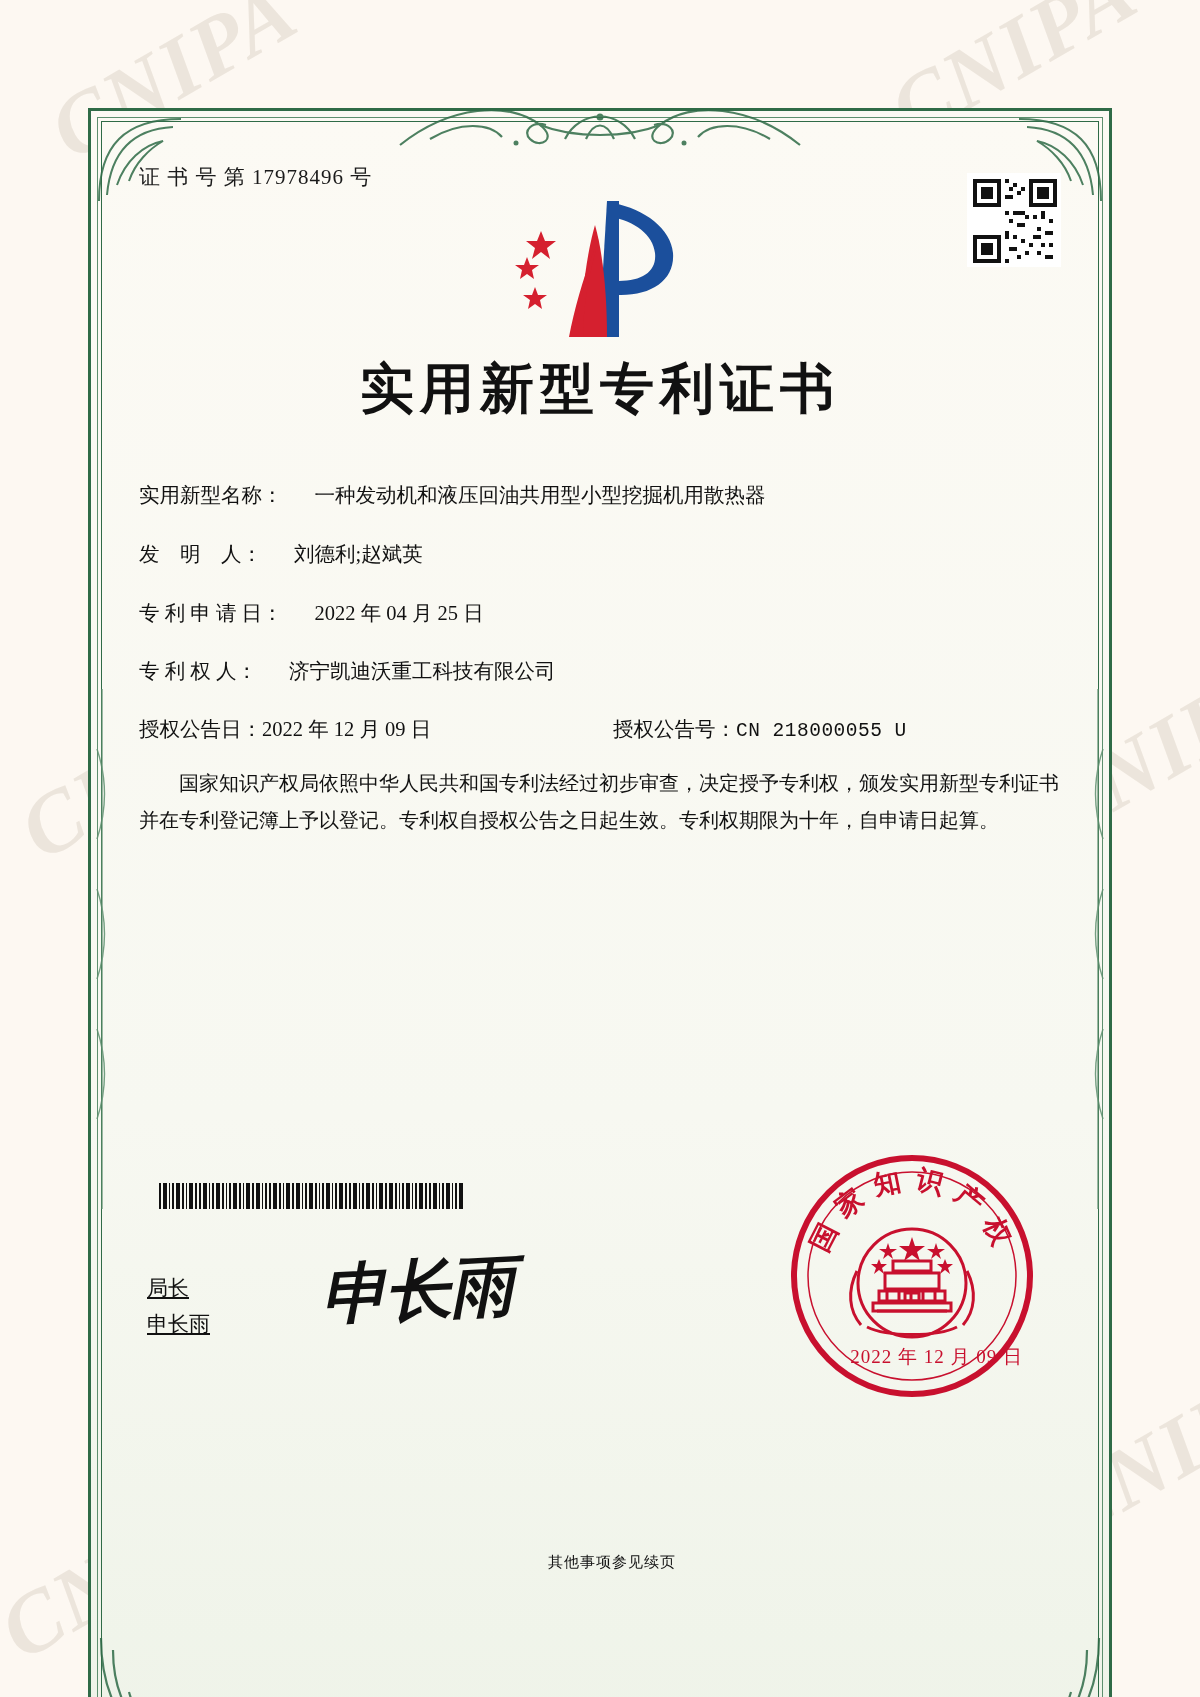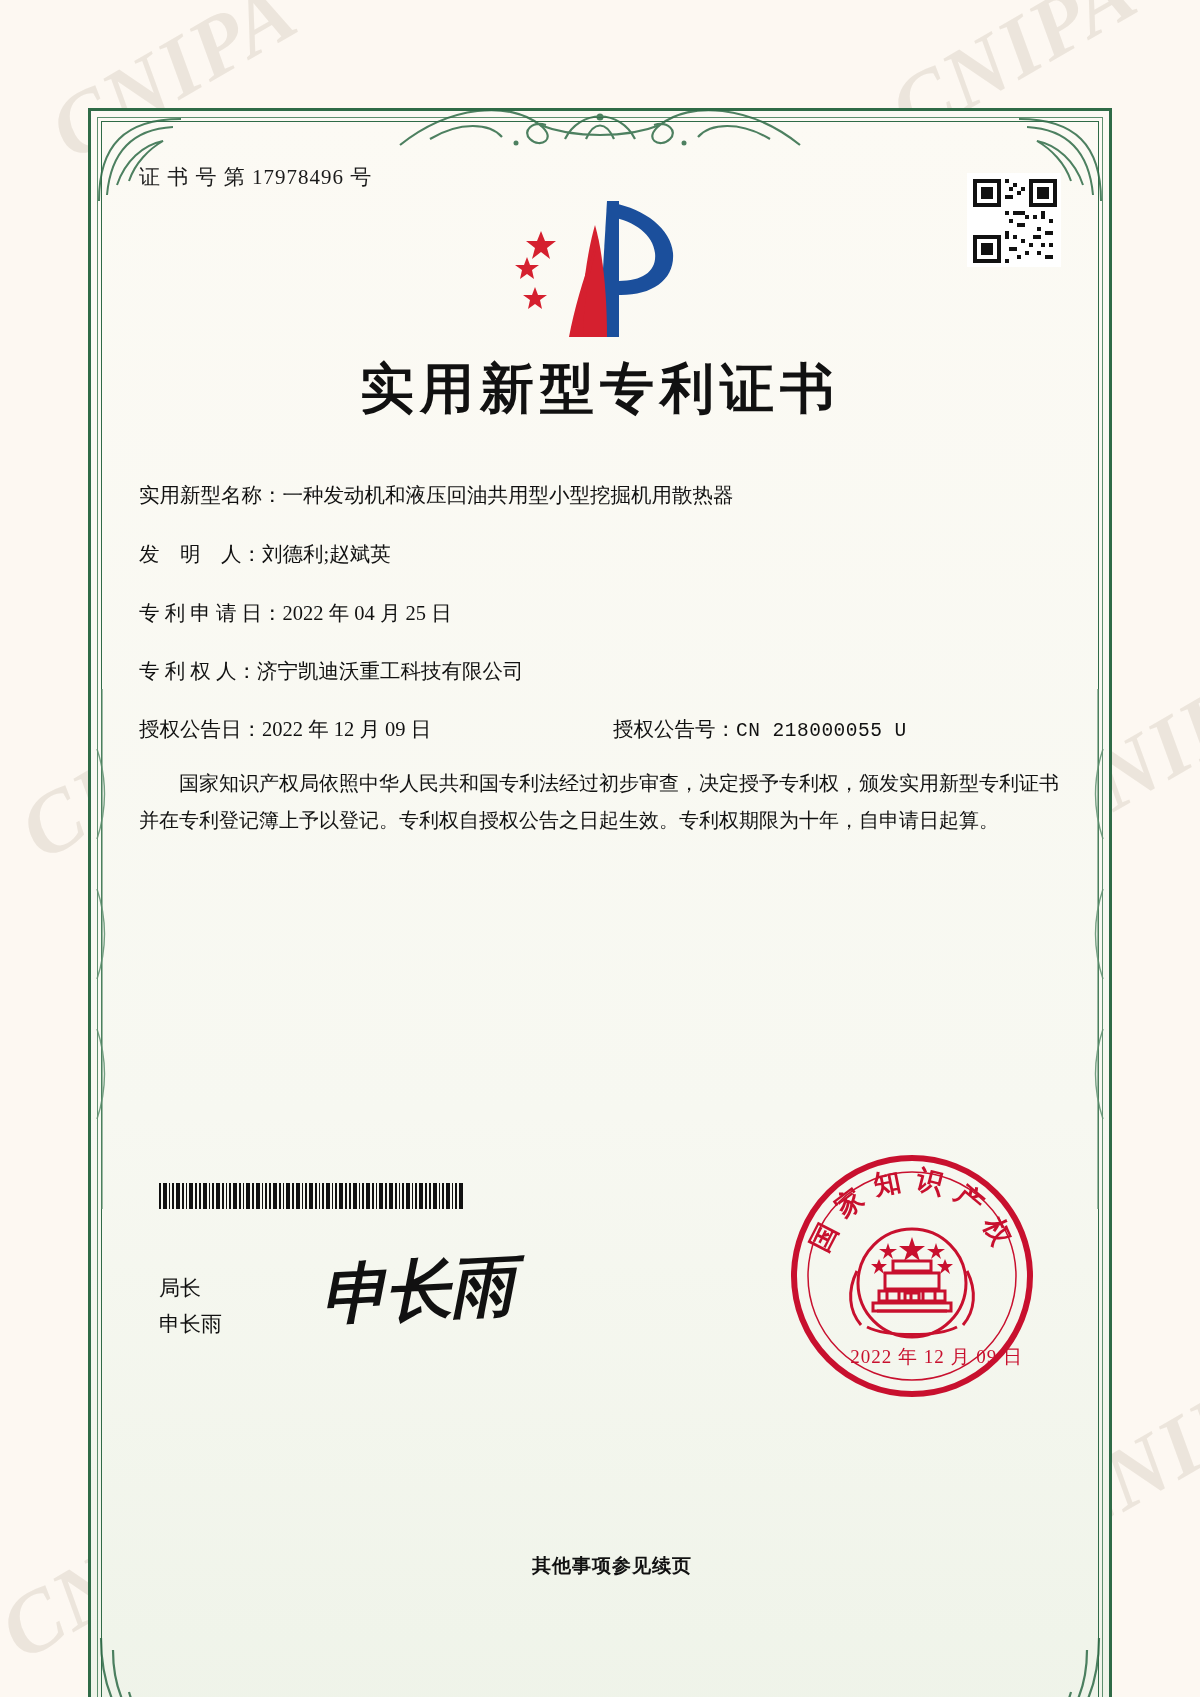--- a/index.html
+++ b/index.html
@@ -82,21 +82,21 @@
     text-align: center;
     font-family: "DejaVu Serif", serif;
     font-weight: bold;
     font-size: 54px;
     letter-spacing: 6px;
     color: #111;
     margin-top: 8px;
   }
 
   .fields { margin-top: 54px; font-size: 20.5px; color: #111; }
-  .frow { display: flex; margin-bottom: 28px; line-height: 1.5; }
+  .frow { display: flex; margin-bottom: 28px; line-height: 1.5; gap: 32px; }
   .flabel { white-space: pre; flex: 0 0 auto; }
   .fvalue { flex: 1 1 auto; }
   .mono { font-family: "Liberation Mono", monospace; font-size: 19.5px; letter-spacing: .5px;}
 
   .frow-two { display: flex; margin-bottom: 18px; }
   .frow-two .col1 { flex: 0 0 430px; }
   .frow-two .col2 { flex: 1 1 auto; margin-left: 44px; }
 
   .para {
     font-size: 20px;
@@ -107,21 +107,21 @@
   }
   .para.second { margin-top: 6px; }
 
   
   .barcode { position: absolute; left: 68px; top: 1072px; display: flex; align-items: flex-end; height: 26px; }
   .barcode i { display: block; width: 2px; height: 26px; background: #111; margin-right: 2px; }
   .barcode i.w { width: 4px; }
   .barcode i.s { width: 1px; }
 
   
-  .sig-block { position: absolute; left: 68px; top: 1160px; font-size: 21px; line-height: 1.7; color: #111; }
+  .sig-block { position: absolute; left: 56px; top: 1160px; font-size: 21px; line-height: 1.7; color: #111; text-decoration: underline; }
   .sig-script {
     position: absolute;
     left: 230px; top: 1135px;
     font-family: "DejaVu Serif", serif;
     font-style: italic;
     font-weight: bold;
     font-size: 66px;
     color: #111;
     letter-spacing: -2px;
     transform: rotate(-3deg);
@@ -148,22 +148,22 @@
     text-align: center;
     font-size: 19px;
     color: #111;
   }
 
   .footer-note {
     position: absolute;
     left: 0; right: 0;
     top: 1553px;
     text-align: center;
-    font-size: 19px;
-    font-weight: bold;
+    font-size: 15px;
+    font-weight: normal;
     color: #111;
     letter-spacing: 1px;
     padding-left: 24px;
   }
 </style>
 </head>
 <body>
 
 <div class="watermarks">
   <div class="wm" style="left:40px;top:20px;font-size:86px;transform:rotate(-30deg)">CNIPA</div>

